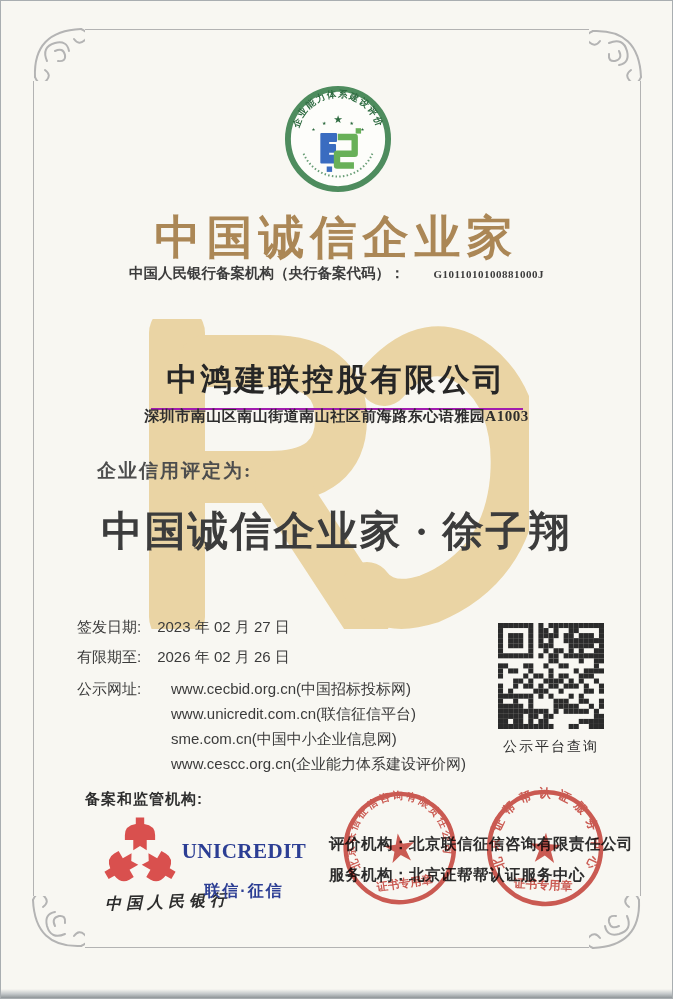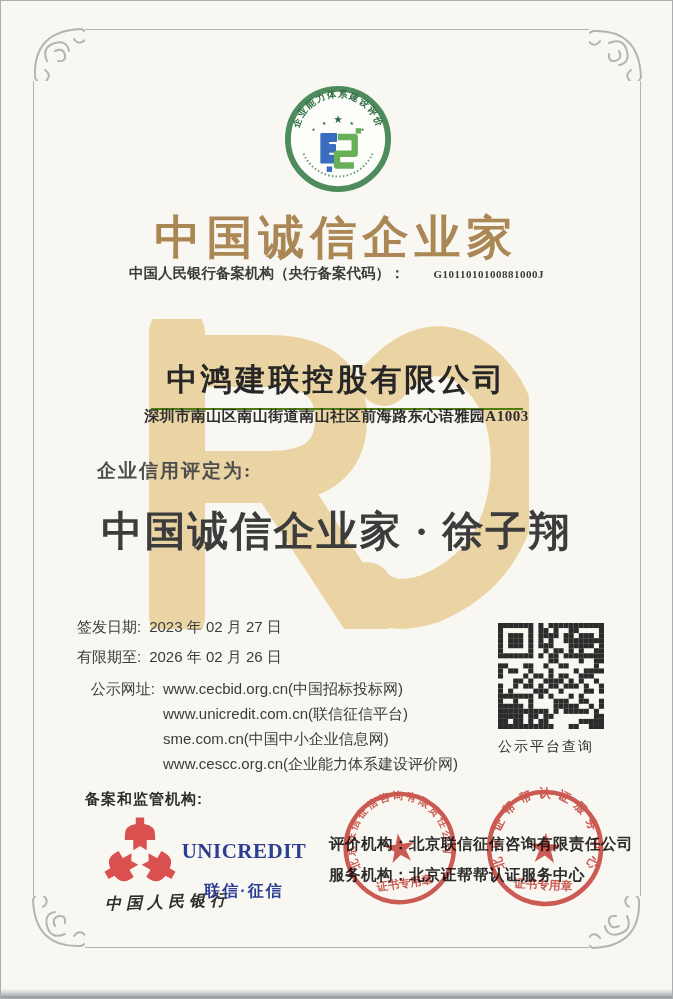--- a/index.html
+++ b/index.html
@@ -29,37 +29,37 @@
   .subtitle{position:absolute;left:0;right:0;top:263px;text-align:center;z-index:1;
     font-size:14.5px;font-weight:bold;color:#3c3c3c;}
   .subtitle .code{margin-left:29px;font-family:"Liberation Serif",serif;font-size:11px;letter-spacing:.5px;}
 
   .certline{position:absolute;left:0;right:0;top:309px;text-align:center;z-index:1;
     font-size:17px;font-weight:bold;color:#323232;}
   .certline .num{font-family:"Liberation Serif",serif;font-size:19px;letter-spacing:1.5px;margin-left:10px;}
 
   .company{position:absolute;left:0;right:0;top:358px;text-align:center;z-index:1;}
   .company .name{display:inline-block;font-family:"Liberation Serif",serif;font-weight:bold;
-    font-size:31px;letter-spacing:3px;color:#262626;border-bottom:2px solid #4d7c0f;padding:0 16px 7px;}
+    font-size:31px;letter-spacing:3px;color:#262626;border-bottom:2px solid #a21caf;padding:0 16px 7px;}
   .address{position:absolute;left:0;right:0;top:406px;text-align:center;z-index:1;
     font-family:"Liberation Serif",serif;font-weight:bold;font-size:15px;letter-spacing:.5px;color:#2e2e2e;}
 
   .rating-label{position:absolute;left:96px;top:457px;z-index:1;
     font-family:"Liberation Serif",serif;font-weight:bold;font-size:19px;letter-spacing:2px;color:#4d4d4d;}
   .rating-title{position:absolute;left:0;right:0;top:503px;text-align:center;z-index:1;
     font-family:"Liberation Serif",serif;font-weight:bold;font-size:41px;letter-spacing:2px;color:#3c3c3c;}
 
   .meta{position:absolute;left:76px;top:615px;z-index:1;font-size:15px;color:#3b3b3b;}
   .meta .row{height:30px;line-height:22px;}
-  .meta .lbl{margin-right:8px;text-align:right;}
+  .meta .lbl{margin-right:16px;}
   .sites{display:flex;}
   .sites .lbl{width:78px;flex:none;line-height:25px;}
   .sites .list div{line-height:25px;}
 
-  .qr-wrap{position:absolute;left:497px;top:622px;width:106px;z-index:1;text-align:left;}
+  .qr-wrap{position:absolute;left:497px;top:622px;width:106px;z-index:1;text-align:center;}
   .qr-wrap svg{display:block;width:106px;height:106px;}
   .qr-caption{margin-top:9px;font-size:14px;color:#2e2e2e;letter-spacing:2px;white-space:nowrap;}
 
   .regulator-label{position:absolute;left:84px;top:789px;z-index:1;font-size:15px;font-weight:bold;color:#2f2f2f;letter-spacing:1px;}
   .pboc-logo{position:absolute;left:96px;top:808px;z-index:1;}
   .pboc-name{position:absolute;left:72px;top:891px;width:190px;z-index:1;text-align:center;
     font-family:"Liberation Serif",serif;font-style:italic;font-weight:bold;font-size:16px;
     letter-spacing:5px;color:#2d2d2d;transform:rotate(-2deg);}
   .unicredit{position:absolute;left:178px;top:838px;width:130px;z-index:1;text-align:center;color:#2c3e94;}
   .unicredit .en{font-family:"Liberation Serif",serif;font-weight:bold;font-size:21px;letter-spacing:.5px;}

